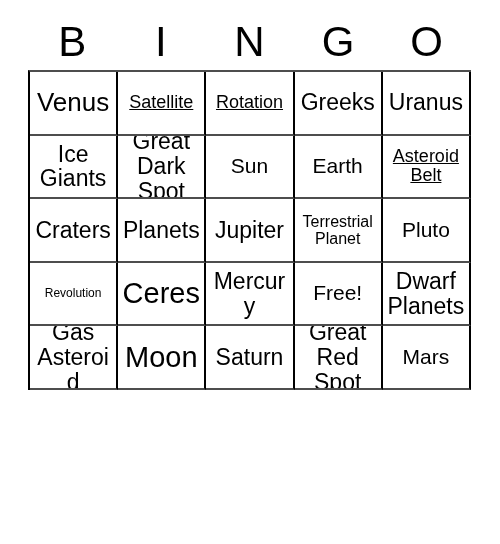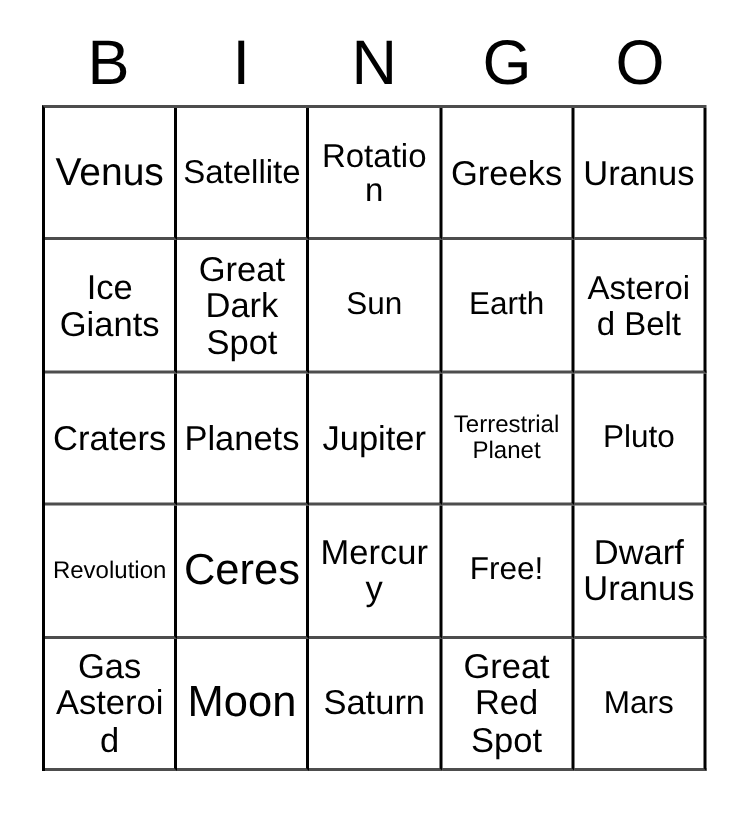--- a/index.html
+++ b/index.html
@@ -37,21 +37,21 @@
     line-height: 1;
     font-weight: 400;
     letter-spacing: 0px;
     color: #000000;
   }
   #grid {
     position: absolute;
     left: 28px;
     top: 70px;
     width: 443px;
-    height: 444px;
+    height: 320px;
     box-sizing: border-box;
     border-top: 2px solid #4d4d4d;
     border-left: 2px solid #000000;
     display: grid;
     grid-template-columns: repeat(5, 1fr);
     grid-template-rows: repeat(5, 1fr);
   }
   .cell {
     box-sizing: border-box;
     border-right: 2px solid #000000;
@@ -66,23 +66,23 @@
   .cell span {
     display: block;
     line-height: 1.07;
     word-break: break-word;
   }
   
   .fs-xxl span { font-size: 21px; }
   .fs-xl  span { font-size: 29px; }
   .fs-lg  span { font-size: 26px; }
   .fs-md  span { font-size: 23px; }
-  .fs-sm  span { font-size: 22px; }
+  .fs-sm  span { font-size: 18px; text-decoration: underline; }
   .fs-xs  span { font-size: 16px; }
-  .fs-xxs span { font-size: 16px; }
+  .fs-xxs span { font-size: 12px; }
 </style>
 </head>
 <body>
 
 <div id="card">
 
   <div id="header-row">
     <div class="header-cell">B</div>
     <div class="header-cell">I</div>
     <div class="header-cell">N</div>
@@ -146,21 +146,21 @@
     <div class="cell fs-xl">
         <span>Ceres</span>
       </div>
     <div class="cell fs-md">
         <span>Mercury</span>
       </div>
     <div class="cell fs-xxl">
         <span>Free!</span>
       </div>
     <div class="cell fs-md">
-        <span>Dwarf Uranus</span>
+        <span>Dwarf Planets</span>
       </div>
 
     <div class="cell fs-md">
         <span>Gas Asteroid</span>
       </div>
     <div class="cell fs-xl">
         <span>Moon</span>
       </div>
     <div class="cell fs-md">
         <span>Saturn</span>

